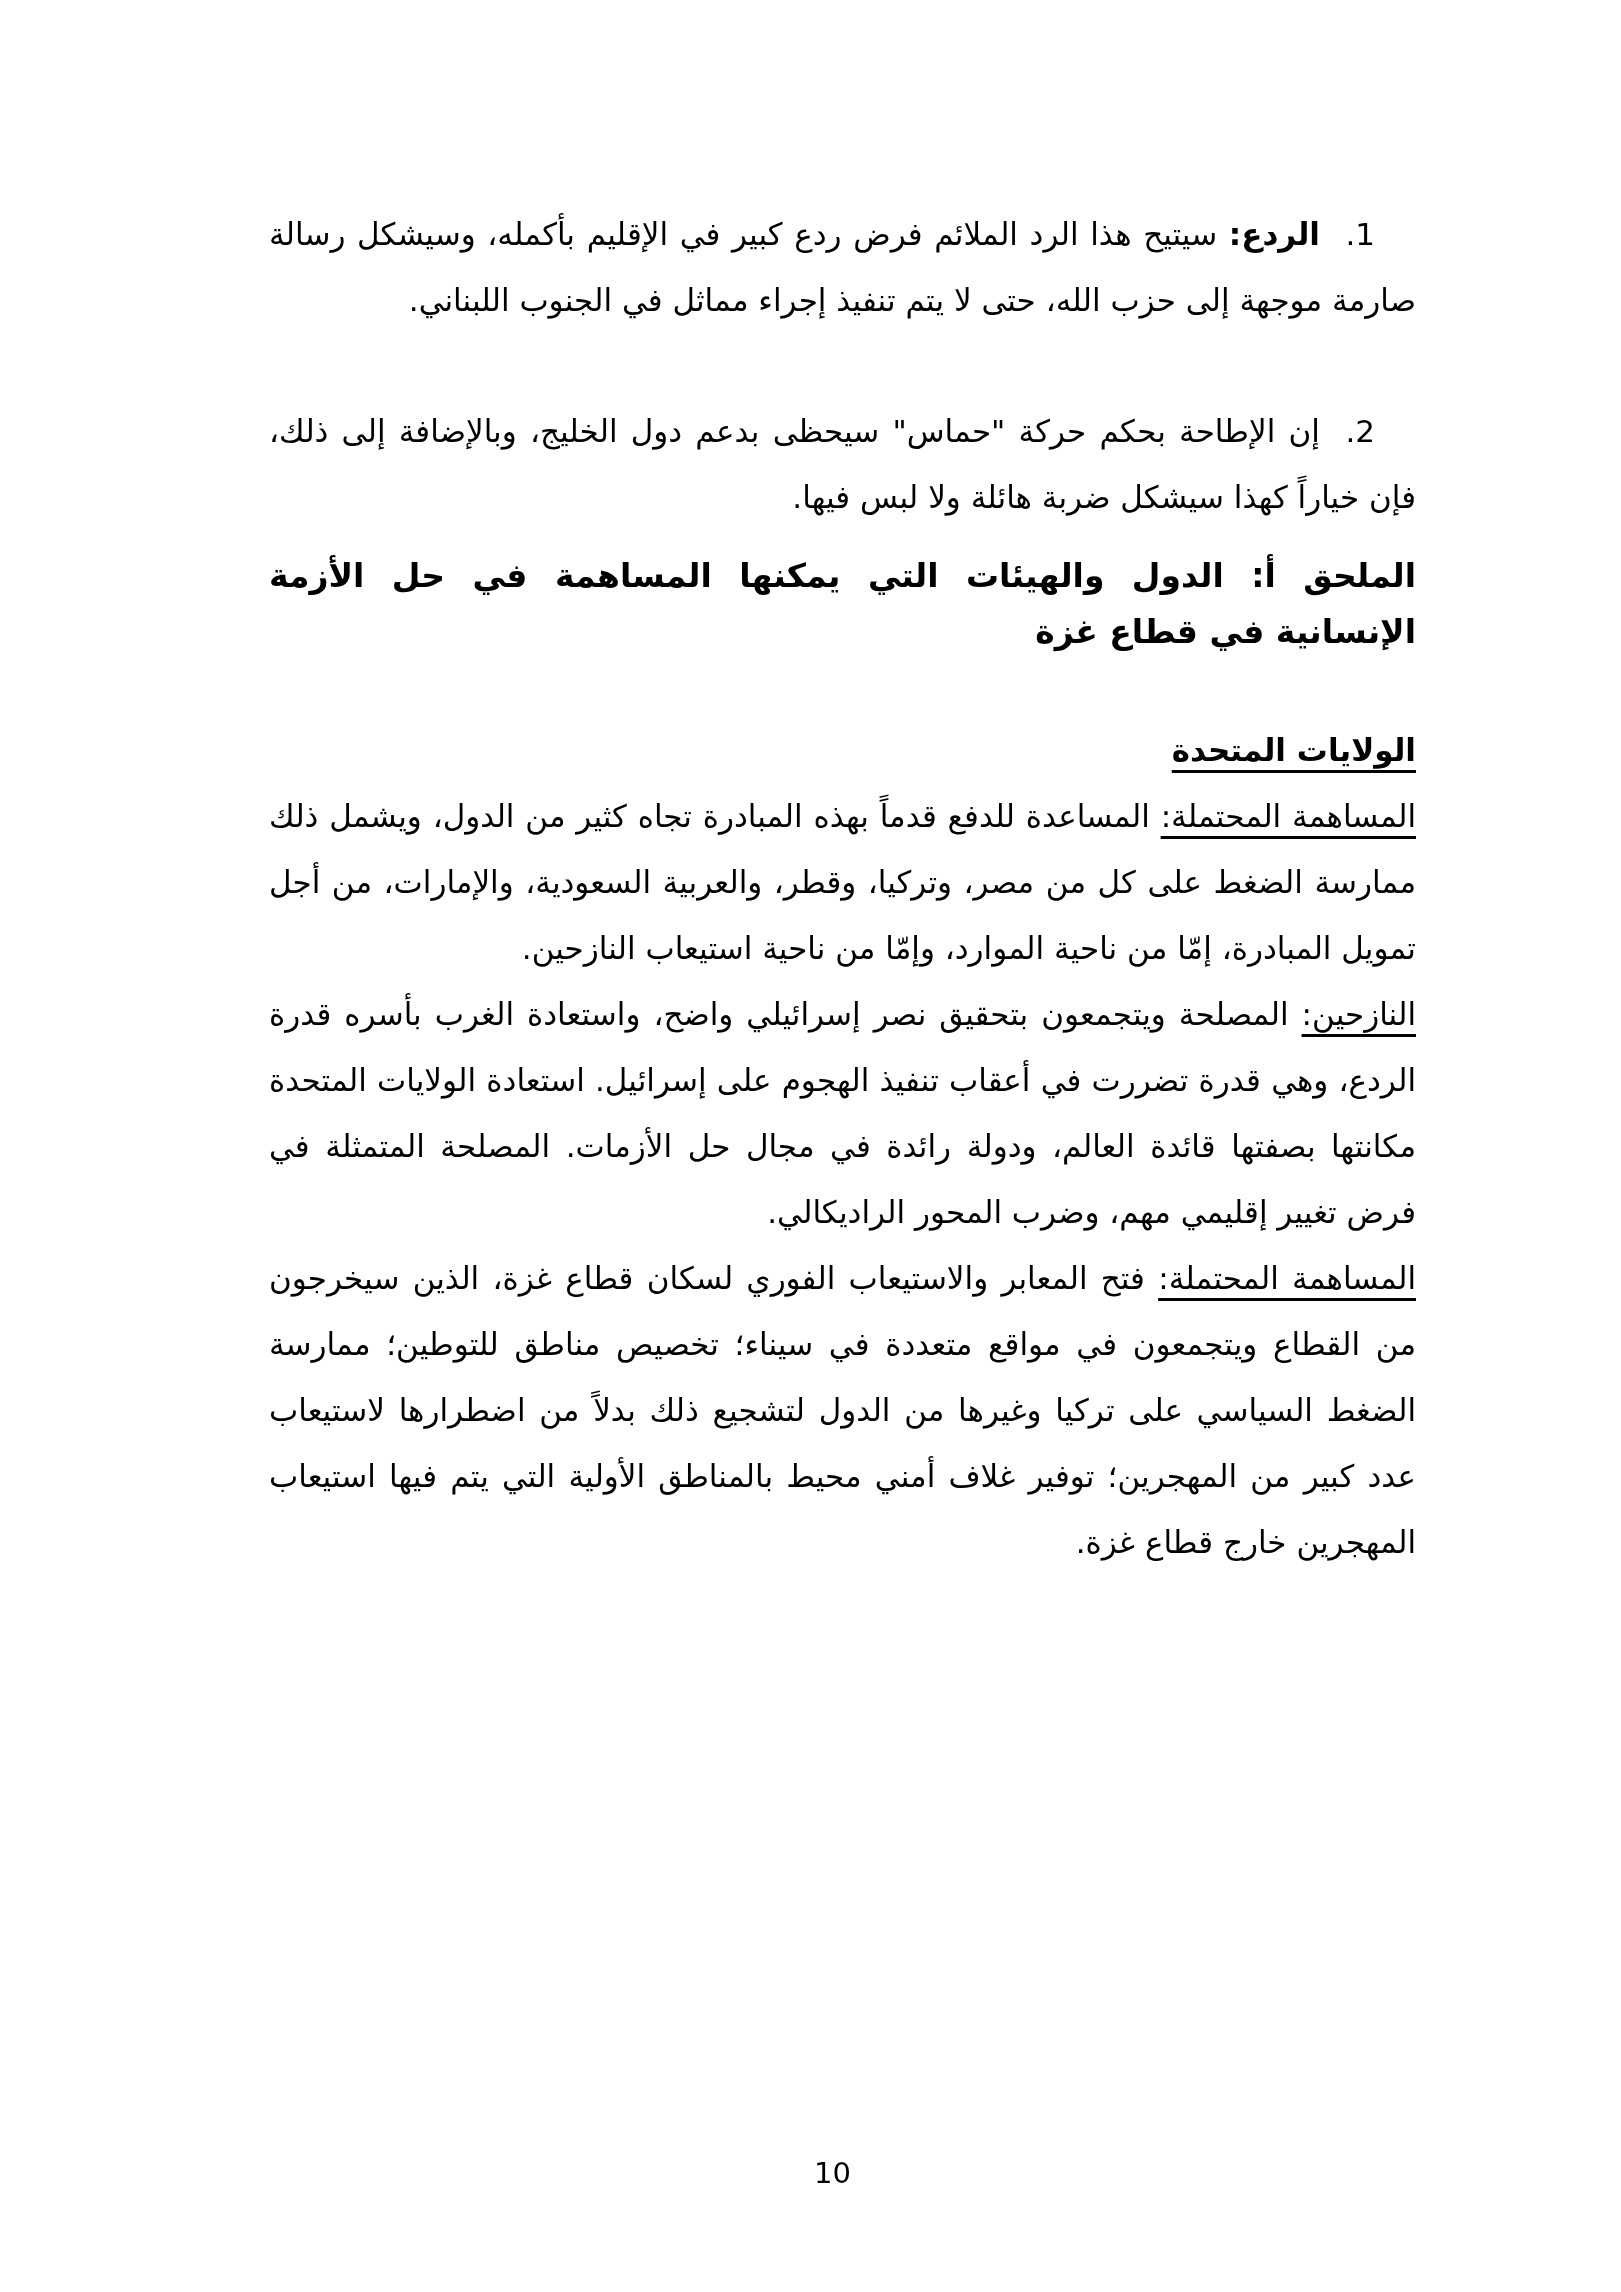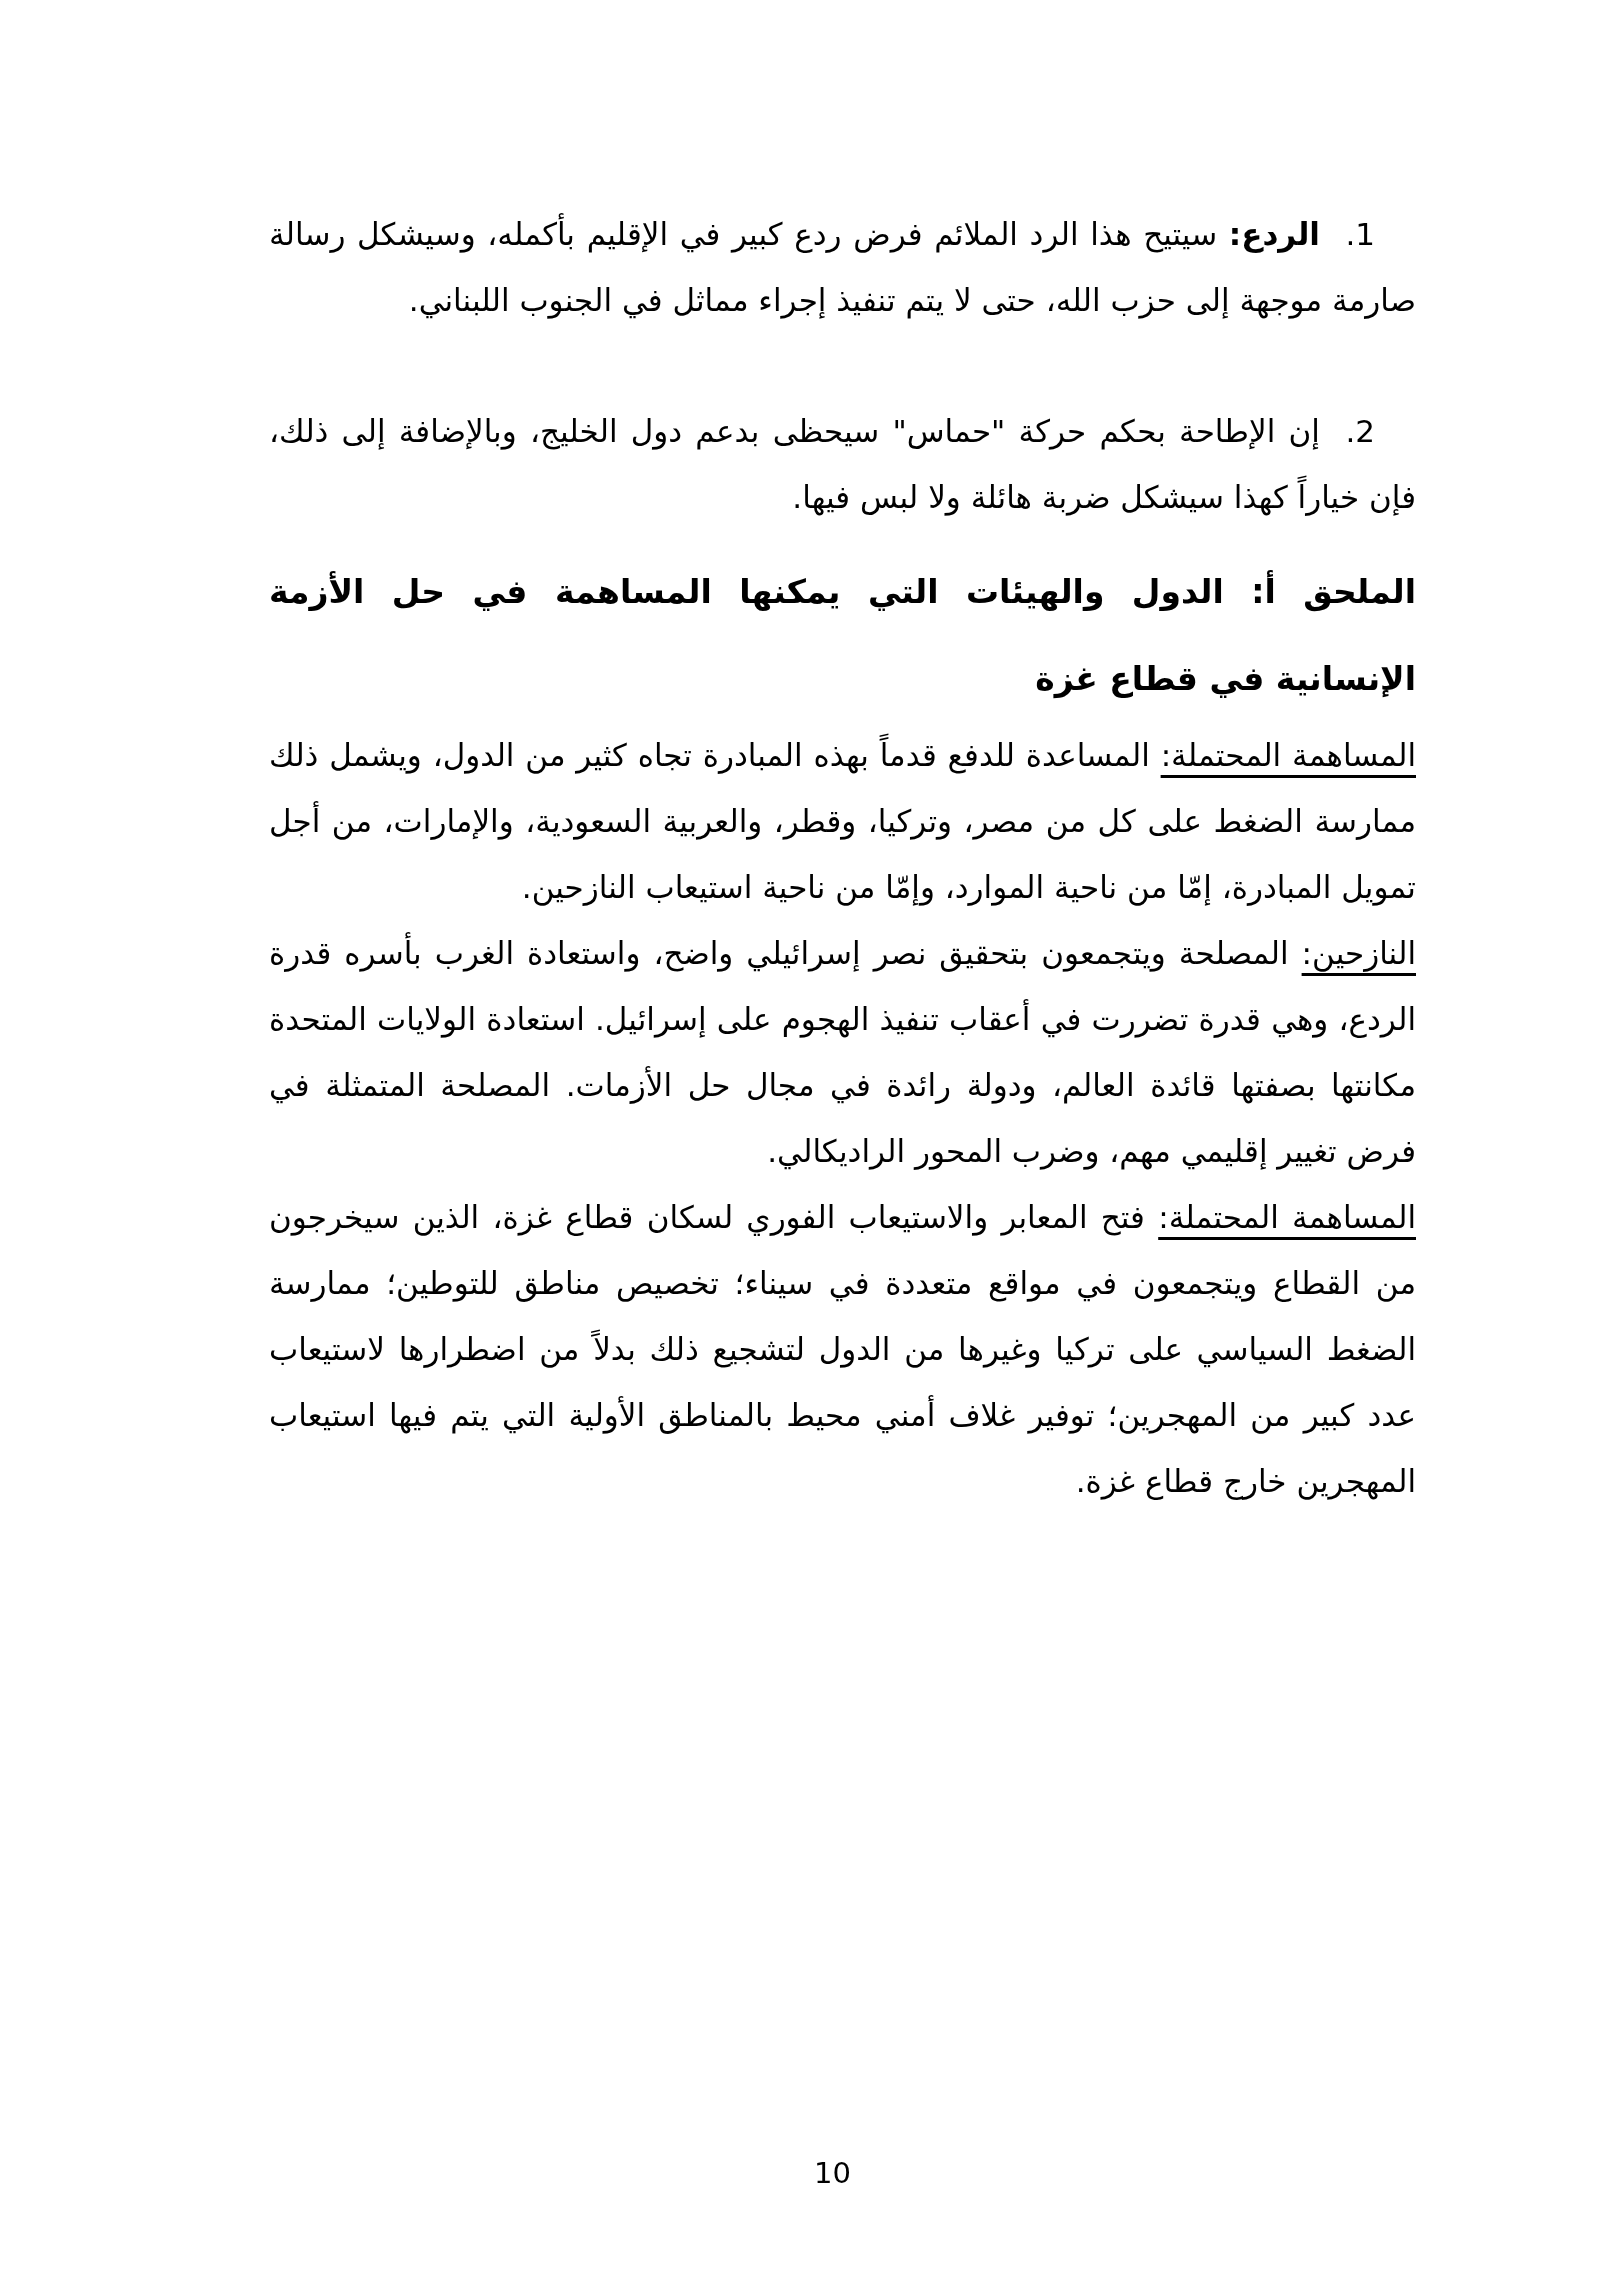--- a/index.html
+++ b/index.html
@@ -29,21 +29,21 @@
   .li { text-indent: 41px; }
   .li-1 { min-height: 197px; }
   .li-2 { min-height: 131px; }
   .li-3 { min-height: 197px; }
   .li-4 { min-height: 263px; }
   .num { margin-left: 25.5px; white-space: nowrap; }
   .term { font-weight: bold; }
   .appendix-heading {
     font-weight: bold;
     font-size: 33px;
-    line-height: 87px;
+    line-height: 56px;
     margin: 17.6px 0 0 0;
     min-height: 169px;
     text-align: justify;
   }
   .section-heading {
     font-weight: bold;
     font-size: 31px;
     line-height: 66px;
     margin: 0;
     min-height: 66px;
@@ -78,20 +78,21 @@
   <div class="content">
 
     <p class="li li-1"><span class="num">1.</span><span class="term">الردع:</span> <span>سيتيح هذا الرد الملائم فرض ردع كبير في الإقليم بأكمله، وسيشكل رسالة صارمة موجهة إلى حزب الله، حتى لا يتم تنفيذ إجراء مماثل في الجنوب اللبناني.</span></p>
 
     <p class="li li-2"><span class="num">2.</span><span>إن الإطاحة بحكم حركة "حماس" سيحظى بدعم دول الخليج، وبالإضافة إلى ذلك، فإن خياراً كهذا سيشكل ضربة هائلة ولا لبس فيها.</span></p>
 
 
 
     <h1 class="appendix-heading">الملحق أ: الدول والهيئات التي يمكنها المساهمة في حل الأزمة الإنسانية في قطاع غزة</h1>
 
+    <h2 class="section-heading">الولايات المتحدة</h2>
 
     <p class="para-1"><span class="label">المساهمة المحتملة:</span> <span>المساعدة للدفع قدماً بهذه المبادرة تجاه كثير من الدول، ويشمل ذلك ممارسة الضغط على كل من مصر، وتركيا، وقطر، والعربية السعودية، والإمارات، من أجل تمويل المبادرة، إمّا من ناحية الموارد، وإمّا من ناحية استيعاب النازحين.</span></p>
 
     <p class="para-2"><span class="label">النازحين:</span> <span>المصلحة ويتجمعون بتحقيق نصر إسرائيلي واضح، واستعادة الغرب بأسره قدرة الردع، وهي قدرة تضررت في أعقاب تنفيذ الهجوم على إسرائيل. استعادة الولايات المتحدة مكانتها بصفتها قائدة العالم، ودولة رائدة في مجال حل الأزمات. المصلحة المتمثلة في فرض تغيير إقليمي مهم، وضرب المحور الراديكالي.</span></p>
 
 
     <p class="para-3"><span class="label">المساهمة المحتملة:</span> <span>فتح المعابر والاستيعاب الفوري لسكان قطاع غزة، الذين سيخرجون من القطاع ويتجمعون في مواقع متعددة في سيناء؛ تخصيص مناطق للتوطين؛ ممارسة الضغط السياسي على تركيا وغيرها من الدول لتشجيع ذلك بدلاً من اضطرارها لاستيعاب عدد كبير من المهجرين؛ توفير غلاف أمني محيط بالمناطق الأولية التي يتم فيها استيعاب المهجرين خارج قطاع غزة.</span></p>
 
   </div>
 

